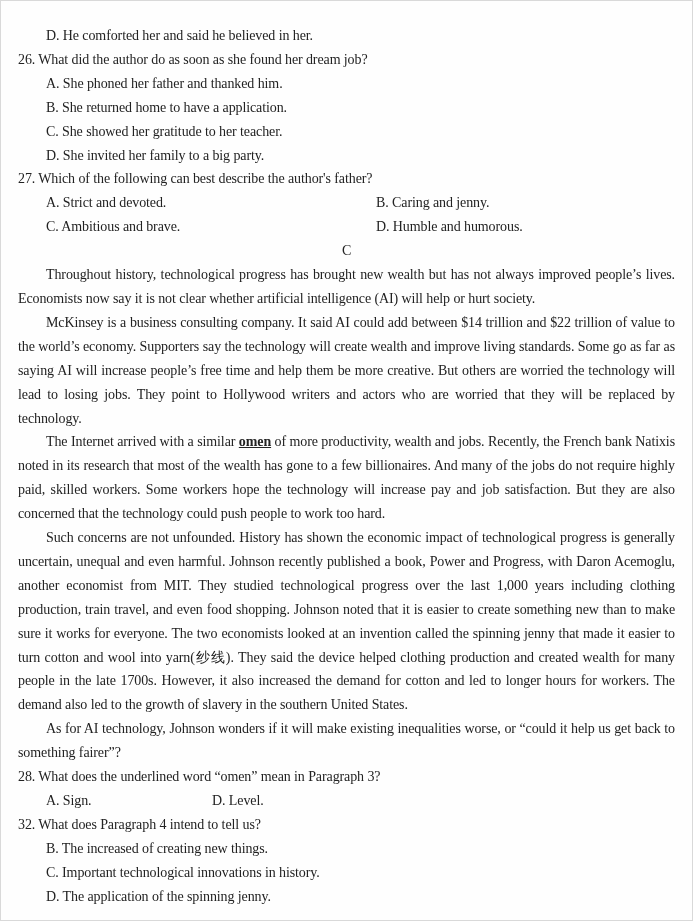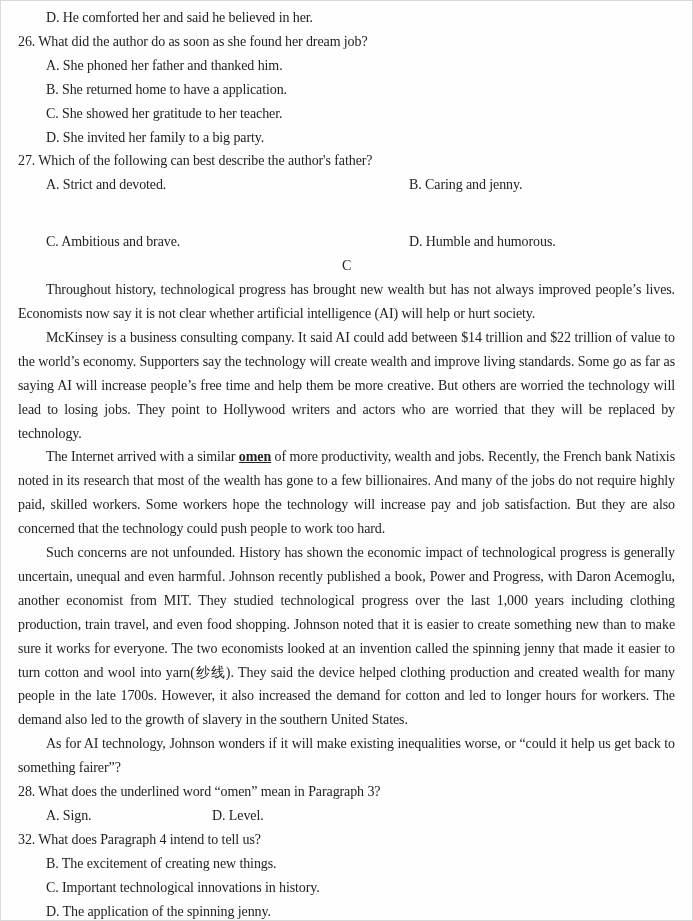--- a/index.html
+++ b/index.html
@@ -2,32 +2,32 @@
 <html><head>
 <meta charset="utf-8">
 <style>
   * { margin:0; padding:0; box-sizing:border-box; }
   html, body { background:#ffffff; }
   .page {
     position:relative;
     width:693px; height:921px;
     background:#fefefe;
     border:1px solid #d9d9d9;
-    padding:5px 17px 8px 17px;
+    padding:23px 17px 8px 17px;
     font-family:"Liberation Serif","DejaVu Serif",serif;
     font-size:14px;
     letter-spacing:-0.1px;
     line-height:23.9px;
     color:#222222;
     overflow:hidden;
   }
   .indent { padding-left:28px; }
   .q-num { margin-right:3px; }
   .opts-grid { display:grid; }
-  .two-col  { grid-template-columns:330px 1fr;gap:33px; }
+  .two-col  { grid-template-columns:330px 1fr; }
   .four-col { grid-template-columns:166px 166px 165px 1fr; }
   .section-head { text-align:center; }
   .passage p { text-align:justify; text-indent:28px; }
   .keyword { font-weight:bold; text-decoration:underline; }
 </style>
 </head>
 <body>
 
 <div class="page">
 
@@ -64,18 +64,18 @@
   <section>
     <div><span class="q-num">28.</span><span>What does the underlined word “omen” mean in Paragraph 3?</span></div>
     <div class="opts-grid four-col indent">
       <div>A. Sign.</div>
       <div>D. Level.</div>
     </div>
   </section>
 
   <section>
     <div><span class="q-num">32.</span><span>What does Paragraph 4 intend to tell us?</span></div>
-    <div class="indent">B. The excitement of creating new things.</div>
+    <div class="indent">B. The increased of creating new things.</div>
     <div class="indent">C. Important technological innovations in history.</div>
     <div class="indent">D. The application of the spinning jenny.</div>
   </section>
 
 </div>
 
 </body></html>

